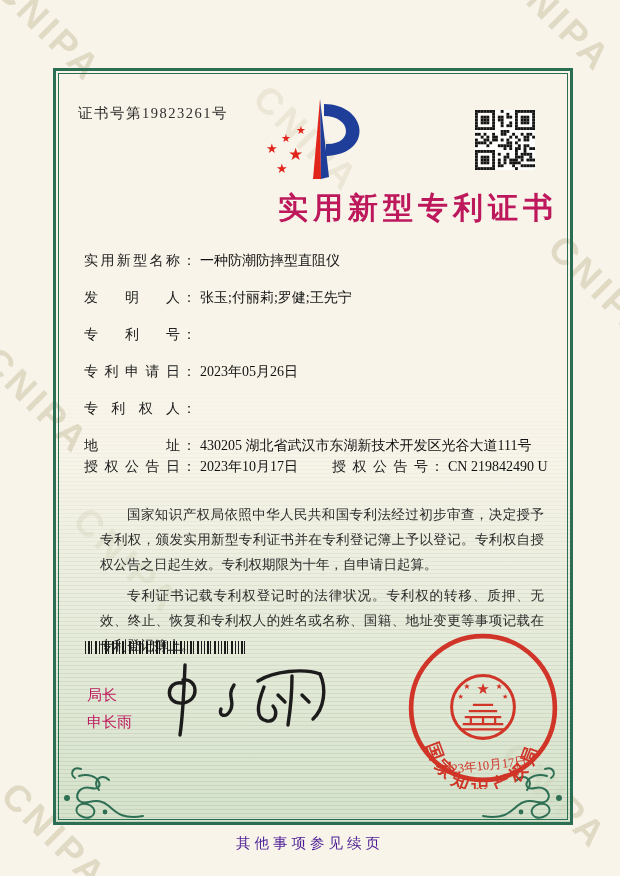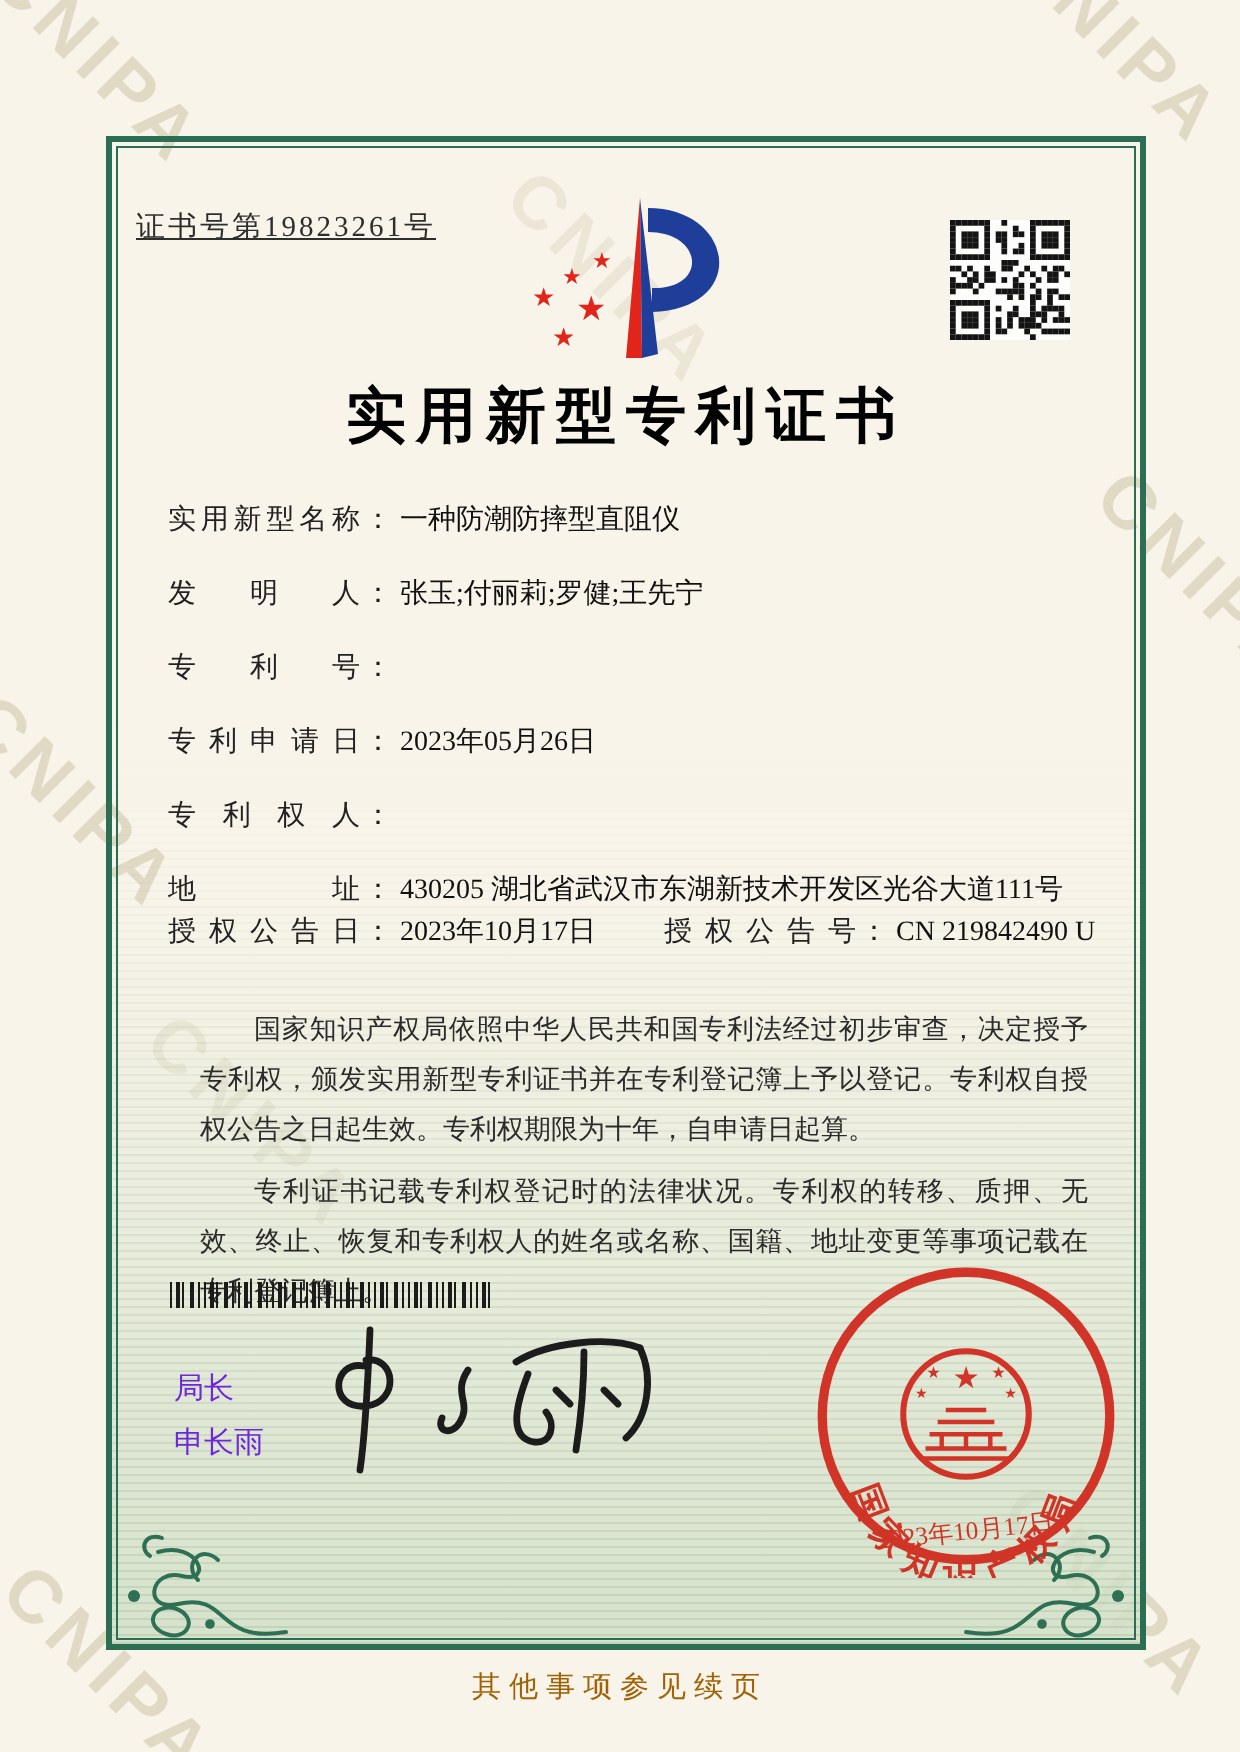--- a/index.html
+++ b/index.html
@@ -33,26 +33,26 @@
   .lines {
     position:absolute; inset:0;
     background:repeating-linear-gradient(0deg, rgba(96,140,108,0.16) 0 1px, rgba(0,0,0,0) 1px 4px);
     -webkit-mask-image:linear-gradient(to bottom, transparent 38%, rgba(0,0,0,.7) 72%, #000 100%);
     mask-image:linear-gradient(to bottom, transparent 38%, rgba(0,0,0,.7) 72%, #000 100%);
   }
   .flourish { position:absolute; bottom:-4px; width:92px; height:80px; }
   .flourish.left  { left:-3px; }
   .flourish.right { right:-3px; transform:scaleX(-1); }
   
-  .cert-no { position:absolute; left:12px; top:33px; font-size:14.5px; letter-spacing:1.5px; color:#2e2e2e;text-decoration:underline; }
+  .cert-no { position:absolute; left:22px; top:33px; font-size:14.5px; letter-spacing:1.5px; color:#2e2e2e; }
   .logo { position:absolute; left:206px; top:24px; width:122px; height:88px; }
   .qr   { position:absolute; left:419px; top:39px; width:60px; height:60px; background:#fdfdfb; }
   .title {
-    position:absolute; left:0; right:0; top:117px; text-align:center;
-    font-size:30px; font-weight:bold; letter-spacing:5px; color:#000000;
+    position:absolute; left:0; right:12px; top:117px; text-align:right;
+    font-size:30px; font-weight:bold; letter-spacing:5px; color:#be185d;
   }
   
   .fields { position:absolute; left:28px; right:22px; top:179px; font-size:14px; }
   .frow { display:flex; align-items:flex-start; line-height:21px; margin-bottom:16px; }
   .flabel {
     display:inline-block; width:96px; flex:none;
     text-align:justify; text-align-last:justify; color:#222;
   }
   .fcolon { flex:none; padding:0 4px 0 2px; }
   .fvalue { color:#111; }
@@ -69,27 +69,27 @@
   .barcode {
     position:absolute; left:29px; top:570px; width:163px; height:13px;
     background:repeating-linear-gradient(90deg,
       #1b1b1b 0 1px, transparent 1px 3px,
       #1b1b1b 3px 5px, transparent 5px 6px,
       #1b1b1b 6px 7px, transparent 7px 10px,
       #1b1b1b 10px 12px, transparent 12px 14px,
       #1b1b1b 14px 15px, transparent 15px 17px);
   }
   .director { position:absolute; left:31px; top:610px; font-size:15px; line-height:27px;
-    font-family:"Liberation Sans","DejaVu Sans",sans-serif; color:#6d28d9; }
+    font-family:"Liberation Sans","DejaVu Sans",sans-serif; color:#be185d; }
   .signature { position:absolute; left:96px; top:588px; width:200px; height:82px; }
   .seal { position:absolute; left:346px; top:556px; width:162px; height:162px; opacity:.93; }
   .pageinfo { position:absolute; left:0; right:0; top:728px; text-align:center;
     font-size:12.5px; letter-spacing:1px; color:#222; }
   .note { position:absolute; left:0; right:0; top:834px; text-align:center;
-    font-size:14.5px; letter-spacing:4px; color:#a16207; }
+    font-size:14.5px; letter-spacing:4px; color:#4c1d95; }
 </style>
 </head>
 <body>
 
 <div id="page">
 
   <span class="wm" style="left:-18px; top:8px;">CNIPA</span>
   <span class="wm" style="left:492px; top:-2px;">CNIPA</span>
   <span class="wm light" style="left:240px; top:118px;">CNIPA</span>
   <span class="wm" style="left:535px; top:268px;">CNIPA</span>

